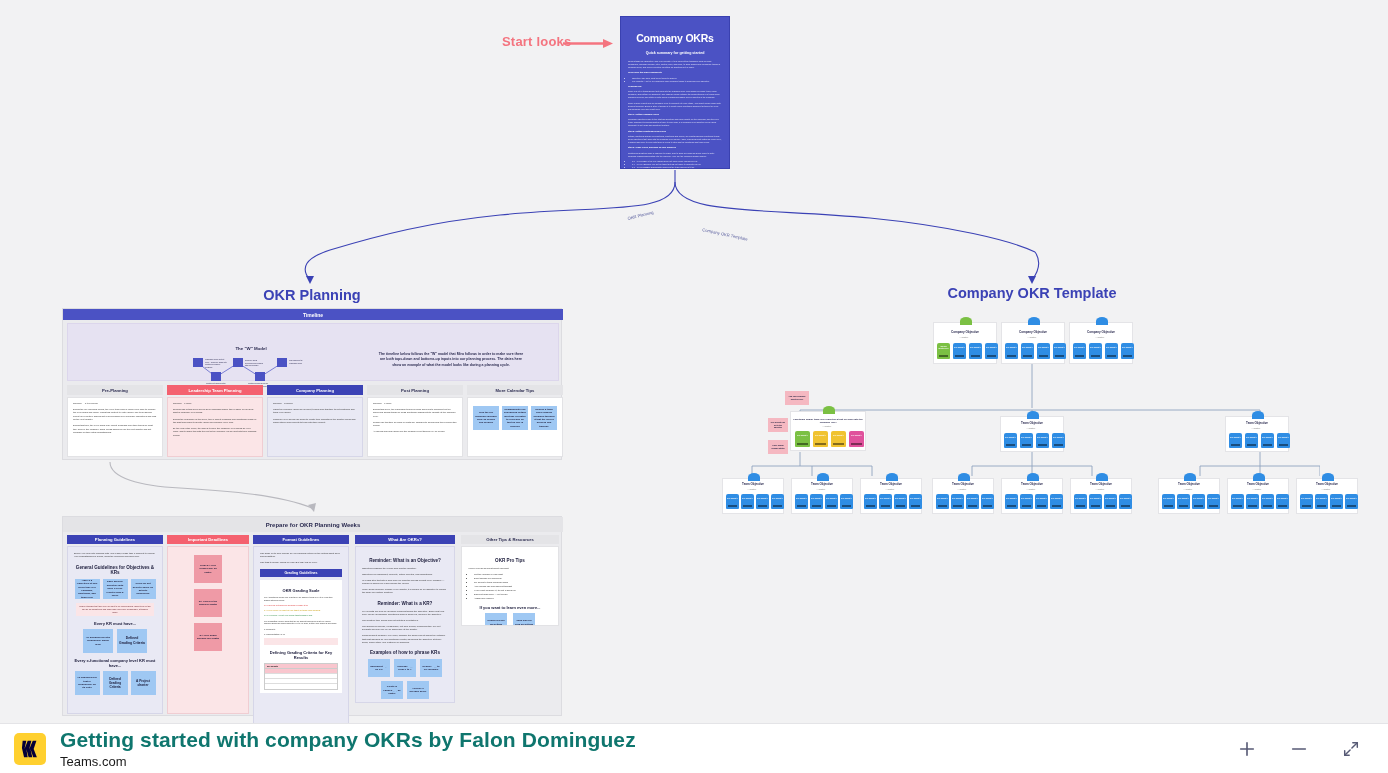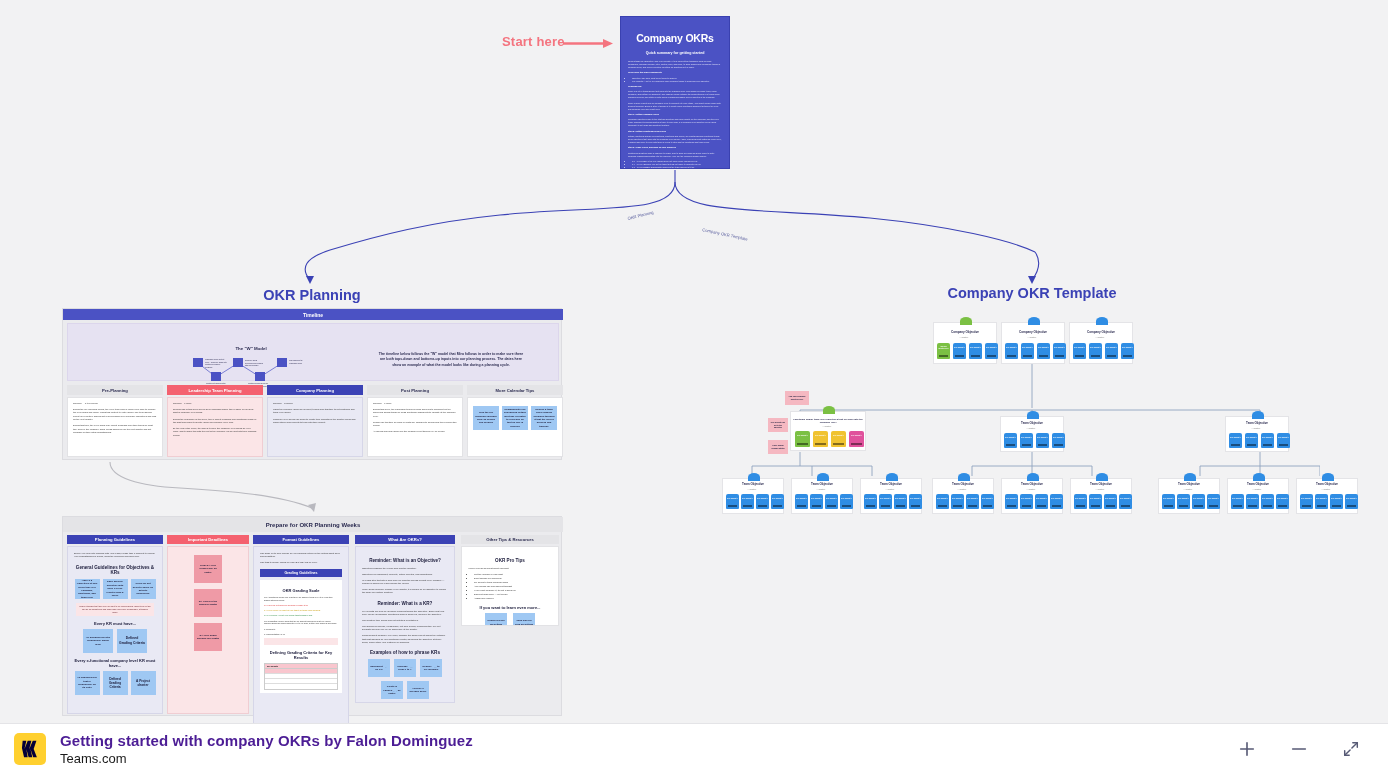--- a/index.html
+++ b/index.html
@@ -101,21 +101,21 @@
   #bottom-bar {
     position:absolute; left:0; top:723px; width:1388px; height:50px;
     background:#fff; border-top:1px solid #e4e4e7;
     display:flex; align-items:center; padding:0 14px;
   }
   #miro-logo {
     width:32px; height:32px; background:#ffd02f; border-radius:5px;
     display:flex; align-items:center; justify-content:center; flex:0 0 auto;
   }
   #bb-text { margin-left:14px; }
-  #bb-title { color:#4c1d95; font-weight:bold; font-size:15px; letter-spacing:.1px;}
+  #bb-title { color:#0f766e; font-weight:bold; font-size:21px; letter-spacing:.1px;}
   #bb-sub { color:#1a1a1a; font-size:13px; margin-top:2px;}
   #bb-controls { margin-left:auto; display:flex; align-items:center; gap:26px; padding-right:10px;}
   .ctrl { width:26px; height:26px; display:flex; align-items:center; justify-content:center;
           color:#575a75; cursor:pointer; }
 </style>
 </head>
 <body>
 
 <div id="board">
 
@@ -126,21 +126,21 @@
     <path d="M1035,252 C1042,262 1038,272 1032,280" fill="none" stroke="#3b42b5" stroke-width="1.1"></path>
     <polygon points="310,284 306,276 314,276" fill="#3b42b5"></polygon>
     <polygon points="1032,284 1028,276 1036,276" fill="#3b42b5"></polygon>
     <text x="628" y="220" fill="#5a5f9e" font-size="4.2" transform="rotate(-14 628 220)">OKR Planning</text>
     <text x="702" y="231" fill="#5a5f9e" font-size="4.2" transform="rotate(12 702 231)">Company OKR Template</text>
 
     <path d="M110,462 C110,478 140,486 180,488 C230,491 280,495 312,508" fill="none" stroke="#b9b9bf" stroke-width="1.1"></path>
     <polygon points="314,512 308,505 316,503" fill="#b9b9bf"></polygon>
   </svg>
 
-  <div class="abs" id="start-here-label">Start here</div>
+  <div class="abs" id="start-here-label">Start looks</div>
   <svg class="abs" id="start-arrow" viewBox="0 0 50 9">
     <line x1="0" y1="4.5" x2="42" y2="4.5" stroke="#f4747f" stroke-width="2.6"></line>
     <polygon points="50,4.5 40,0 40,9" fill="#f4747f"></polygon>
   </svg>
 
   <div class="abs" id="okr-hero">
     <div class="t1">Company OKRs</div>
     <div class="t2">Quick summary for getting started</div>
     <div class="bd">
       <p>OKRs stands for "Objective" and "Key Results." It is a goal setting technique used by many companies, including Google, Intel, Spotify, Miro, and more, to align Teams and a company toward a common focus, and focus execution on hitting an ambitious set of goals.</p>

